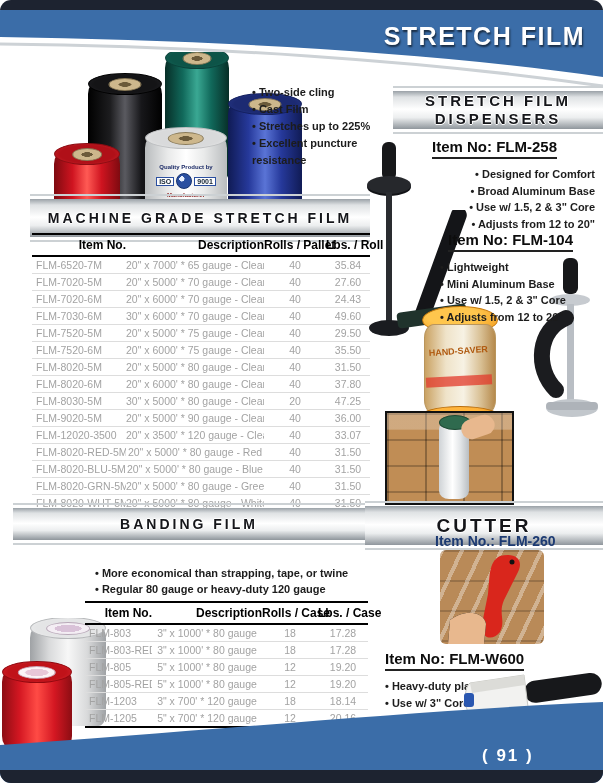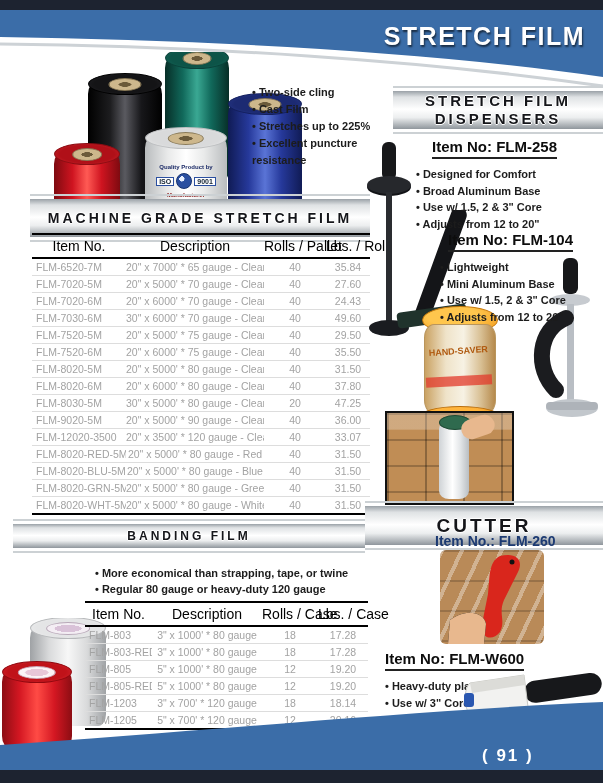--- a/index.html
+++ b/index.html
@@ -1,17 +1,17 @@
 <!DOCTYPE html>
 <html><head>
 <meta charset="utf-8">
 <style>
   html,body{margin:0;padding:0;background:#fff;}
   #page{position:relative;width:603px;height:783px;background:#fff;overflow:hidden;
-        font-family:"Liberation Sans",sans-serif;}
+        font-family:"Liberation Sans",sans-serif;border-radius:11px;}
   
   .swoosh{position:absolute;left:0;pointer-events:none;}
   #page-title{position:absolute;top:22px;right:18px;color:#fff;font-size:25px;font-weight:bold;
         letter-spacing:1.5px;text-shadow:1px 2px 2px rgba(0,0,0,.6);}
   #page-number{position:absolute;top:746px;left:482px;color:#fff;font-size:17px;font-weight:bold;letter-spacing:2px;}
   
   .metalbar{position:absolute;display:flex;flex-direction:column;align-items:center;justify-content:center;
         font-weight:bold;color:#15161a;letter-spacing:3px;
         background:linear-gradient(180deg,#9aa1a7 0%,#dfe2e4 16%,#ffffff 48%,#eceeef 70%,#8f969c 100%);
         text-shadow:0 1px 0 #fff,0 -1px 0 #fff,1px 0 0 #fff,-1px 0 0 #fff;}
@@ -19,22 +19,22 @@
   .metalbar::before{top:-5px}.metalbar::after{bottom:-5px}
   
   ul.bullets{list-style:none;margin:0;padding:0;font-size:11px;font-weight:bold;color:#1c1c1c;line-height:16px;}
   ul.bullets li::before{content:"• ";}
   
   .item-heading{position:absolute;font-size:15px;font-weight:bold;color:#0d0d0d;
         border-bottom:2px solid #222;padding-bottom:2px;white-space:nowrap;}
   .item-label{position:absolute;font-size:14px;font-weight:bold;white-space:nowrap;}
   
   table.datatable{border-collapse:collapse;table-layout:fixed;font-size:10.5px;color:#a3a3a3;}
-  table.datatable th{color:#000;font-size:14px;font-weight:normal;white-space:nowrap;overflow:visible;
-        border-top:2px solid #000;border-bottom:2px solid #000;padding:3px 0;text-align:center;}
+  table.datatable th{color:#000;font-size:12px;font-weight:bold;white-space:nowrap;overflow:visible;
+        border-top:2px solid #000;border-bottom:2px solid #000;padding:3px 0;text-align:right;}
   table.datatable td{border-bottom:1px solid #ddd;padding:2px 0;white-space:nowrap;overflow:hidden;text-align:center;}
   table.datatable tr:last-child td{border-bottom:2px solid #000;}
   table.datatable td:first-child{text-align:left;padding-left:4px;}
   
   .roll{position:absolute;border-radius:8px/12px;}
   .roll .top{position:absolute;left:0;right:0;top:-9px;height:20px;border-radius:50%;}
   .roll .core{position:absolute;left:50%;top:-4px;width:42%;height:11px;transform:translateX(-50%);
         border-radius:50%;background:radial-gradient(ellipse at center,#6b5a3a 0 28%,#cdb78c 30% 100%);
         border:1px solid #8a7a57;}
   .photo{position:absolute;overflow:hidden;}
@@ -204,21 +204,21 @@
         </tr>
         <tr>
           <td>FLM-8020-WHT-5M</td>
           <td>20" x 5000'  * 80 gauge - White</td>
           <td>40</td>
           <td>31.50</td>
         </tr>
       </tbody>
   </table>
 
-  <div class="metalbar" style="left:13px;top:524px;width:352px;height:24px;font-size:12px;">
+  <div class="metalbar" style="left:13px;top:508px;width:352px;height:32px;font-size:14px;">
     <span>BANDING FILM</span>
   </div>
 
   <ul class="bullets" style="position:absolute;left:95px;top:565px;width:280px;line-height:16px;">
       <li>More economical than strapping, tape, or twine</li>
       <li>Regular 80 gauge or heavy-duty 120 gauge</li>
     </ul>
 
   <div class="photo" style="left:2px;top:618px;width:110px;height:132px;">
     <div class="roll" style="left:28px;top:8px;width:76px;height:100px;background:linear-gradient(90deg,#9fa2a5,#d9dadb 25%,#f7f7f7 50%,#d9dadb 75%,#9fa2a5);">
@@ -316,21 +316,21 @@
   <div class="photo" style="left:418px;top:306px;width:82px;height:126px;">
     <div style="position:absolute;left:4px;top:0;width:74px;height:26px;border-radius:50%;background:radial-gradient(ellipse at 40% 35%,#ffc64d 0 40%,#ef9416 100%);border:1px solid #c77a0d;"></div>
     <div style="position:absolute;left:6px;top:18px;width:70px;height:88px;border-radius:10px/14px;background:linear-gradient(90deg,#caa263,#efe3c9 30%,#f7f2e4 55%,#d8bf93 80%,#b68a4d);border:1px solid #b9955c;"></div>
     <div style="position:absolute;left:10px;top:40px;width:62px;height:30px;text-align:center;font-size:9px;font-weight:bold;color:#b05a10;transform:rotate(-4deg);">HAND-SAVER</div>
     <div style="position:absolute;left:8px;top:70px;width:66px;height:10px;background:#e2392b;opacity:.75;transform:rotate(-3deg);"></div>
     <div style="position:absolute;left:0;top:100px;width:82px;height:22px;border-radius:50%;background:radial-gradient(ellipse at 45% 40%,#ffb43c 0 45%,#e07f10 100%);border:1px solid #b96e0c;"></div>
     <div style="position:absolute;left:2px;top:108px;width:78px;height:10px;border-radius:50%;background:#2c4f8f;opacity:.85;"></div>
   </div>
 
   <div class="item-heading" style="left:432px;top:138px;">Item No: FLM-258</div>
-  <ul class="bullets" style="position:absolute;left:416px;top:166px;width:170px;line-height:16.5px;">
+  <ul class="bullets" style="position:absolute;left:425px;top:166px;width:170px;line-height:16.5px;text-align:right;">
       <li>Designed for Comfort</li>
       <li>Broad Aluminum Base</li>
       <li>Use w/ 1.5, 2 &amp; 3" Core</li>
       <li>Adjusts from 12 to 20"</li>
     </ul>
 
   <div class="item-heading" style="left:448px;top:231px;">Item No: FLM-104</div>
   <ul class="bullets" style="position:absolute;left:440px;top:259px;width:160px;line-height:16.5px;">
       <li>Lightweight</li>
       <li>Mini Aluminum Base</li>

